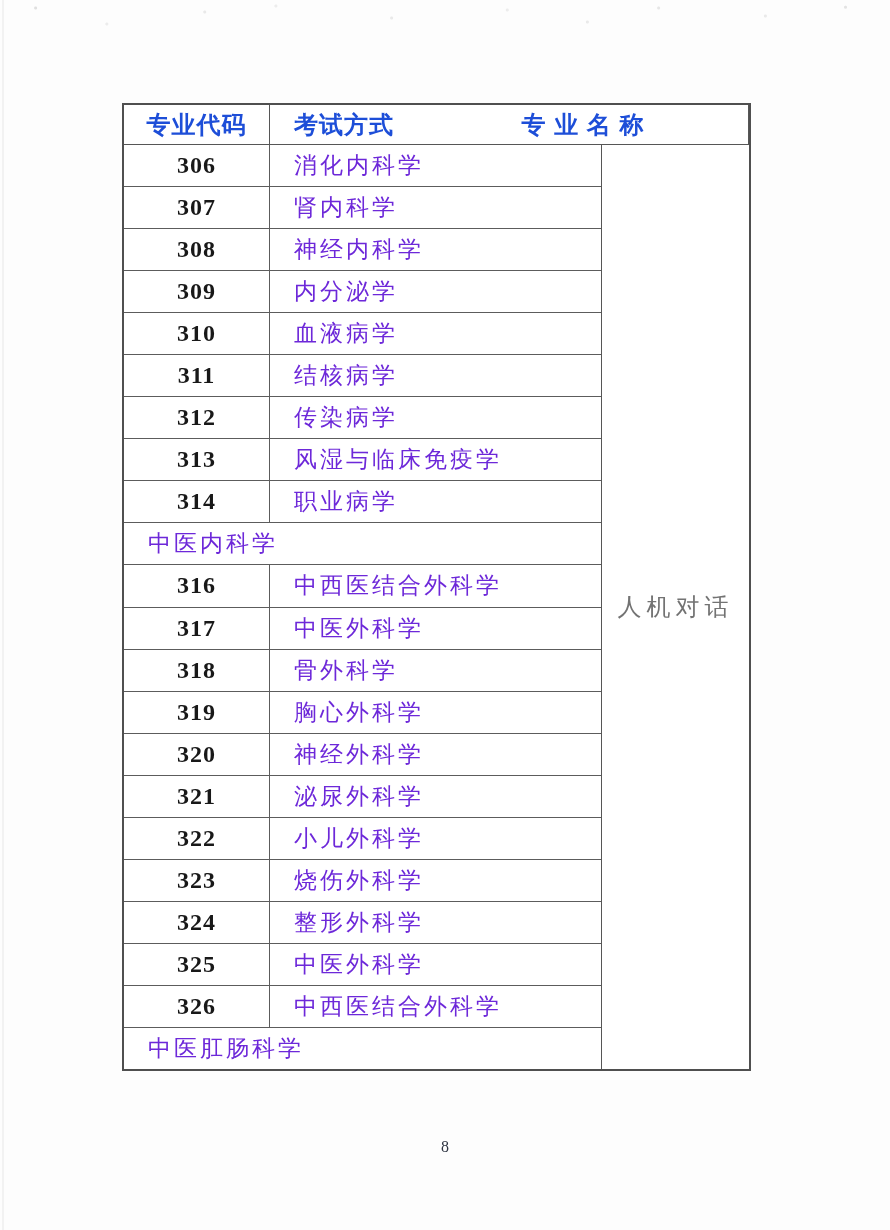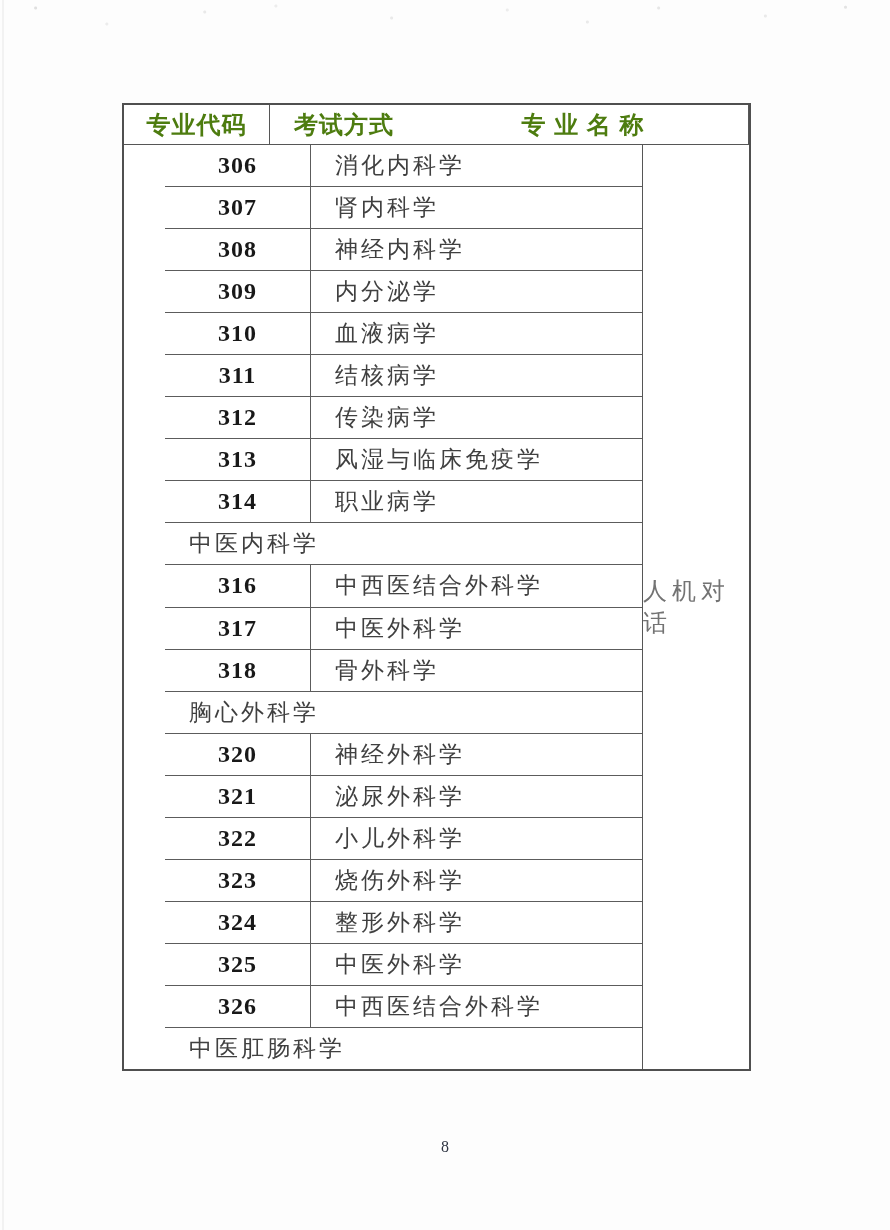--- a/index.html
+++ b/index.html
@@ -55,33 +55,32 @@
     flex: 0 0 40px;
     border-bottom: 1px solid #565656;
   }
   .th {
     display: flex;
     align-items: center;
     justify-content: center;
     font-family: "Liberation Sans", sans-serif;
     font-weight: bold;
     font-size: 24px;
-    color: #4d7c0f;
+    color: #1d4ed8;
     letter-spacing: 1px;
     white-space: pre;
   }
   .th.c1 { width: 146px; border-right: 1px solid #565656; }
   .th.c2 { width: 331px; border-right: 1px solid #565656; }
   .th.c3 { flex: 1; }
 
   .tbody {
     flex: 1;
     display: flex;
     min-height: 0;
-    margin-left: 41px;
   }
   .rows-col {
     width: 478px;
     display: flex;
     flex-direction: column;
     border-right: 1px solid #565656;
   }
   .trow {
     flex: 1;
     display: flex;
@@ -100,21 +99,21 @@
     font-size: 24px;
     color: #181818;
     letter-spacing: 1px;
   }
   .td.name {
     flex: 1;
     display: flex;
     align-items: center;
     padding-left: 24px;
     font-size: 23px;
-    color: #404040;
+    color: #6d28d9;
     letter-spacing: 3px;
   }
 
   .merged-cell {
     flex: 1;
     display: flex;
     align-items: center;
     justify-content: center;
     font-size: 24px;
     color: #737373;
@@ -205,20 +204,21 @@
           <div class="td code">317</div>
           <div class="td name">中医外科学</div>
         </div>
 
         <div class="trow">
           <div class="td code">318</div>
           <div class="td name">骨外科学</div>
         </div>
 
         <div class="trow">
+          <div class="td code">319</div>
           <div class="td name">胸心外科学</div>
         </div>
 
         <div class="trow">
           <div class="td code">320</div>
           <div class="td name">神经外科学</div>
         </div>
 
         <div class="trow">
           <div class="td code">321</div>

